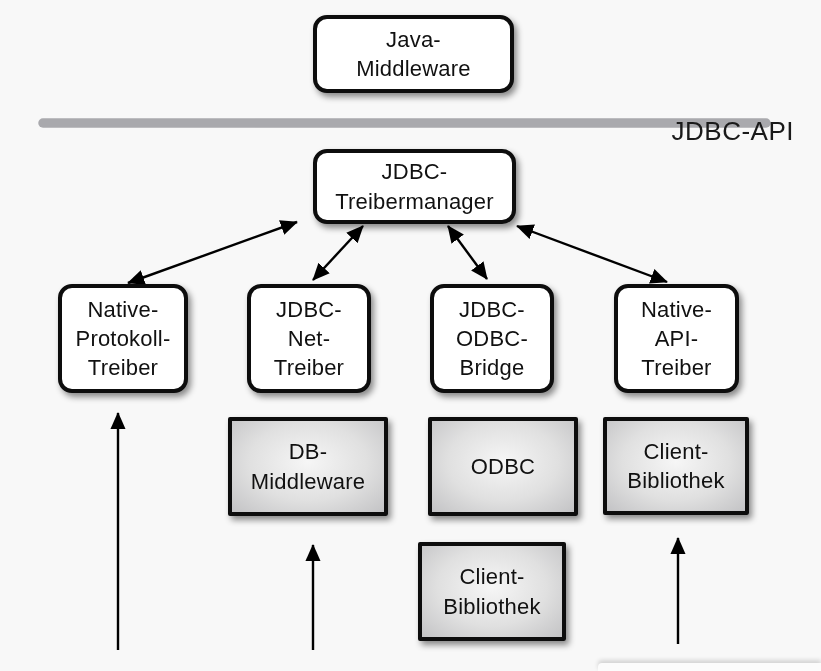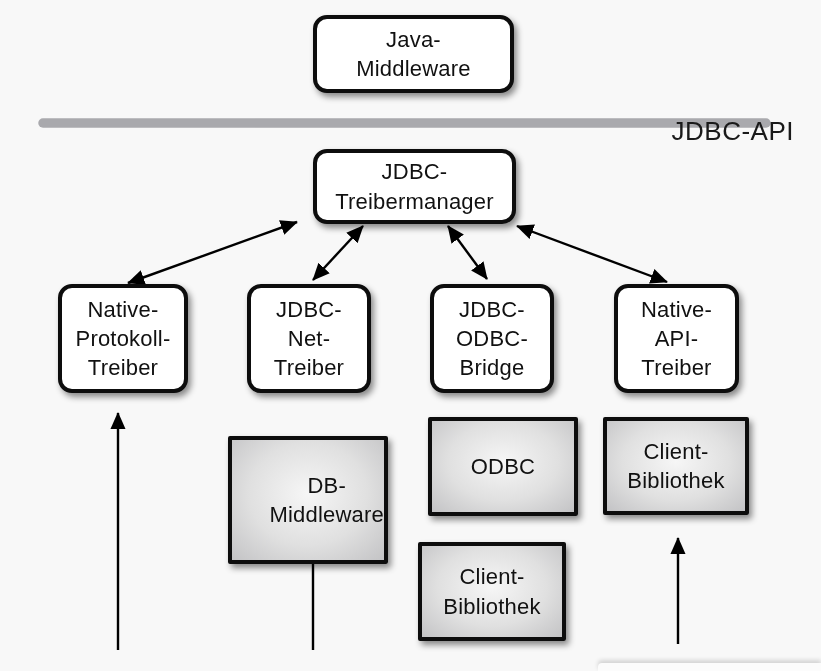--- a/index.html
+++ b/index.html
@@ -46,21 +46,21 @@
     background: radial-gradient(ellipse at 50% 45%, #f6f6f6 0%, #e0e0e0 55%, #c3c3c5 100%);
   }
   
   .n-java   { left: 313px; top: 15px;  width: 201px; height: 78px; }
   .n-mgr    { left: 313px; top: 149px; width: 203px; height: 75px; }
   .n-d1     { left: 58px;  top: 284px; width: 130px; height: 109px; }
   .n-d2     { left: 247px; top: 284px; width: 124px; height: 109px; }
   .n-d3     { left: 430px; top: 284px; width: 124px; height: 109px; }
   .n-d4     { left: 614px; top: 284px; width: 125px; height: 109px; }
   
-  .n-mw     { left: 228px; top: 436px; width: 160px; height: 128px; justify-content: flex-end; }
+  .n-mw     { left: 228px; top: 417px; width: 160px; height: 99px; }
   .n-odbc   { left: 428px; top: 417px; width: 150px; height: 99px; }
   .n-cbr    { left: 603px; top: 417px; width: 146px; height: 98px; }
   .n-cbb    { left: 418px; top: 542px; width: 148px; height: 99px; }
 
   .label-api {
     position: absolute;
     top: 80px;
     right: 27px;
     font-size: 26px;
     color: #1a1a1a;

